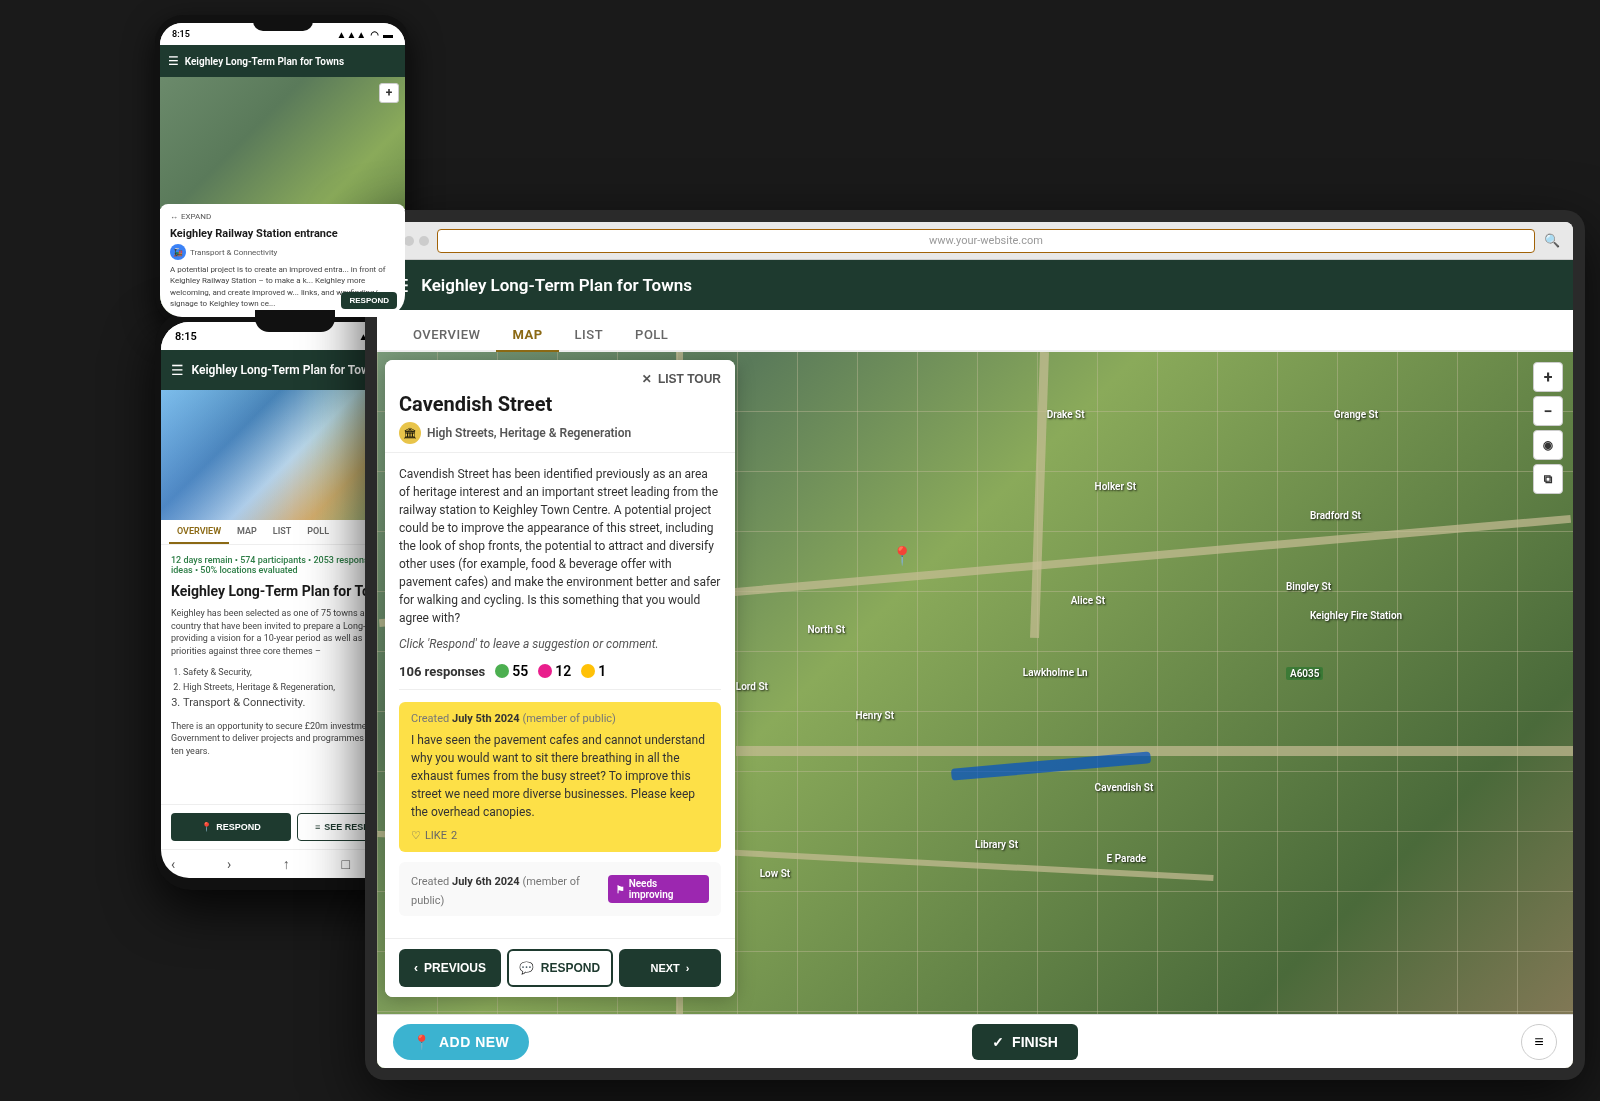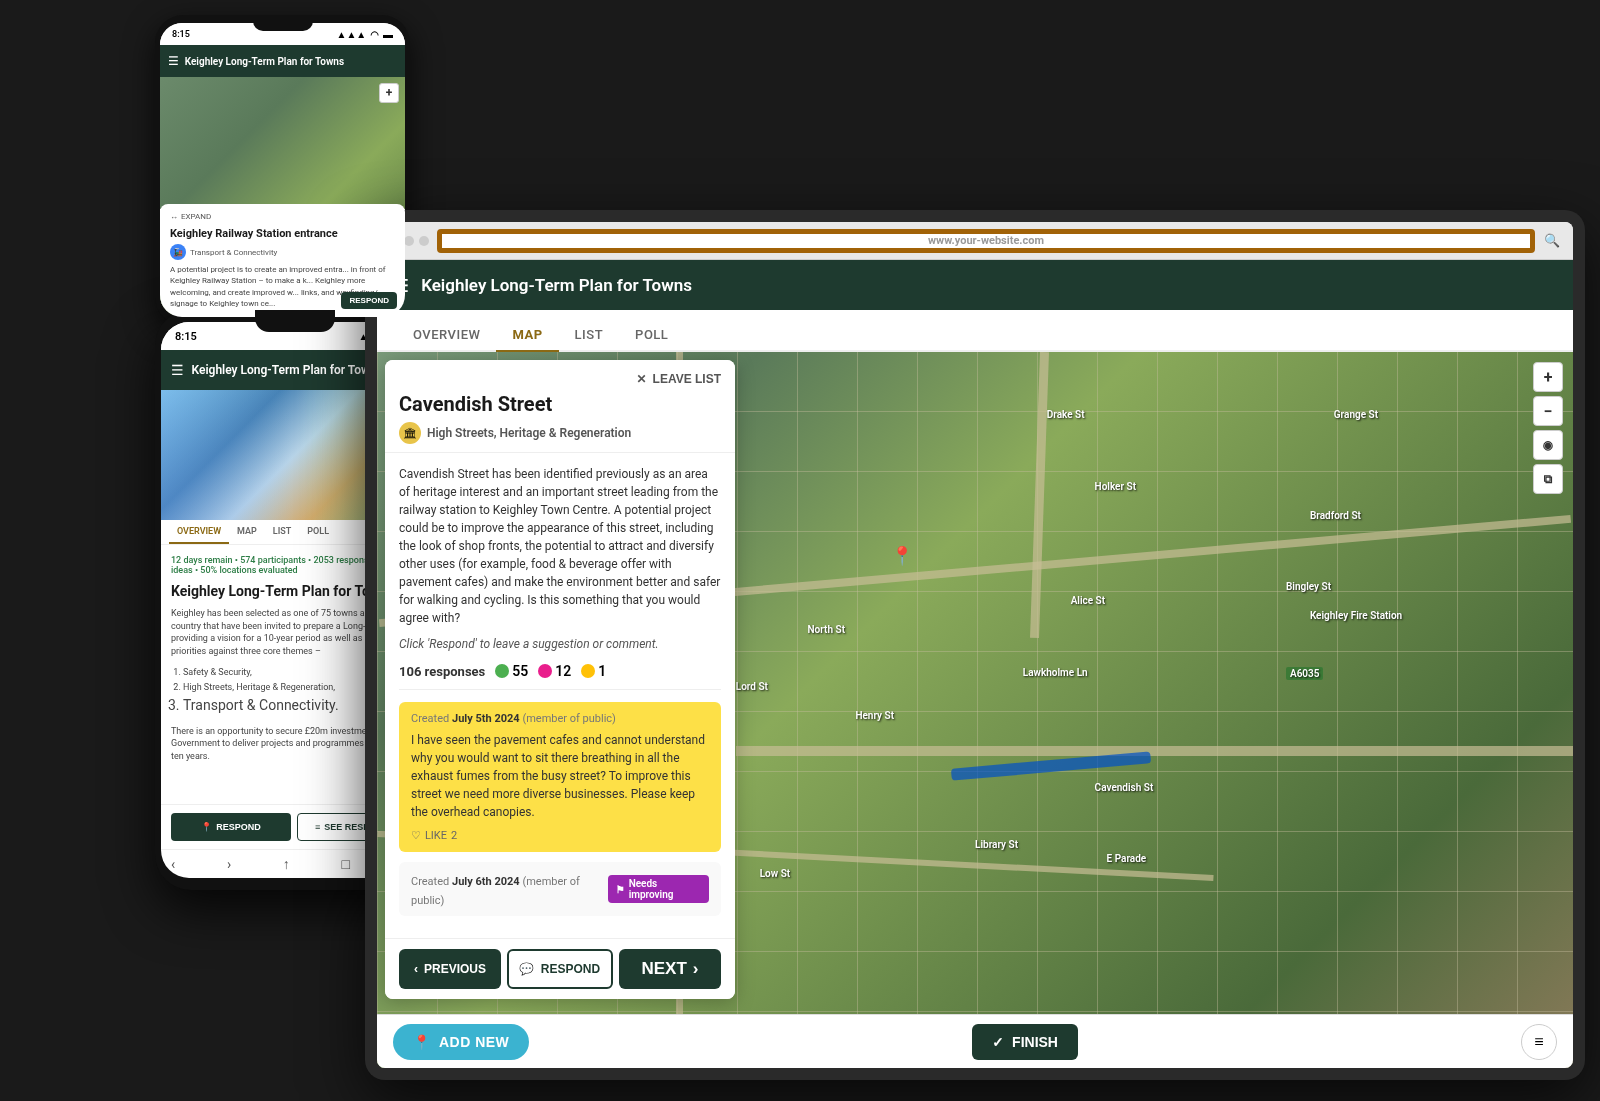--- a/index.html
+++ b/index.html
@@ -48,22 +48,21 @@
     .browser-url {
       flex: 1;
       background: #fff;
       border-radius: 4px;
       height: 24px;
       display: flex;
       align-items: center;
       justify-content: center;
       font-size: 11px;
       color: #999;
-      border: 5px solid #a16207;
-      font-weight: bold;
+      border: 1px solid #a16207;
     }
     .browser-search-icon { width: 18px; height: 18px; display: flex; align-items: center; justify-content: center; color: #666; font-size: 13px; }
 
     
     .app-header {
       background: #1e3a2f;
       height: 50px;
       display: flex;
       align-items: center;
       padding: 0 16px;
@@ -438,21 +437,21 @@
       justify-content: center;
       gap: 6px;
     }
     .next-btn {
       flex: 1;
       background: #1e3a2f;
       color: #fff;
       border: none;
       border-radius: 6px;
       padding: 10px;
-      font-size: 17px;
+      font-size: 11px;
       font-weight: 700;
       cursor: pointer;
       display: flex;
       align-items: center;
       justify-content: center;
       gap: 6px;
     }
 
     
     .phone-large {
@@ -849,21 +848,21 @@
       <div class="phone-nav-tab">POLL</div>
     </div>
 
     <div class="phone-content">
       <div class="phone-stats">12 days remain • 574 participants • 2053 responses • 91 ideas • 50% locations evaluated</div>
       <div class="phone-main-title">Keighley Long-Term Plan for Towns</div>
       <div class="phone-body-text">Keighley has been selected as one of 75 towns across the country that have been invited to prepare a Long-term Plan, providing a vision for a 10-year period as well as identifying priorities against three core themes –</div>
       <ol class="phone-list">
         <li style="font-size:9px;color:#444;">Safety &amp; Security,</li>
         <li style="font-size:9px;color:#444;">High Streets, Heritage &amp; Regeneration,</li>
-        <li style="font-size:14px;color:#444;">Transport &amp; Connectivity.</li>
+        <li style="font-size:11px;color:#444;">Transport &amp; Connectivity.</li>
       </ol>
       <div class="phone-footer-text">There is an opportunity to secure £20m investment from the Government to deliver projects and programmes over the next ten years.</div>
     </div>
 
     <div class="phone-bottom-btns">
       <button class="phone-respond-btn">
         <span>📍</span>
         <span>RESPOND</span>
       </button>
       <button class="phone-see-btn">
@@ -952,21 +951,21 @@
         </div>
 
         <div class="leaflet-attr">Leaflet | © Mapbox | © OpenStreetMap</div>
       </div>
 
       <div class="popup-panel">
         <div class="popup-header">
           <div class="popup-close-row">
             <button class="leave-tour-btn">
               <span>✕</span>
-              <span>LEAVE LIST</span>
+              <span>LIST TOUR</span>
             </button>
           </div>
           <div class="popup-title">Cavendish Street</div>
           <div class="popup-category">
             <div class="category-icon">🏛</div>
             <span class="category-text">High Streets, Heritage &amp; Regeneration</span>
           </div>
         </div>
 
         <div class="popup-body">

